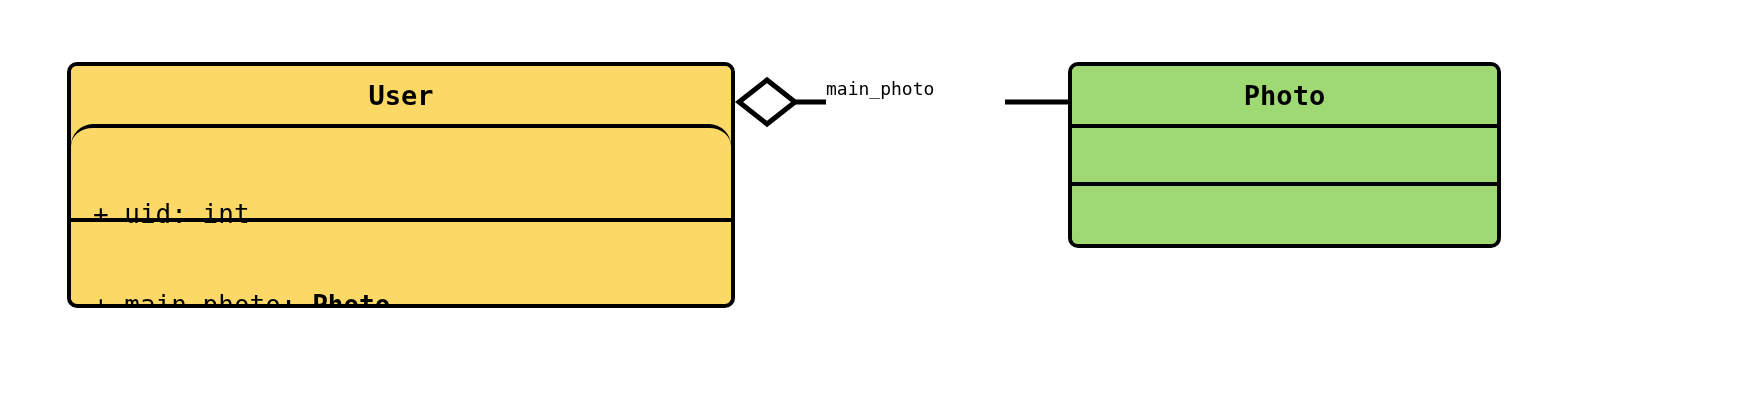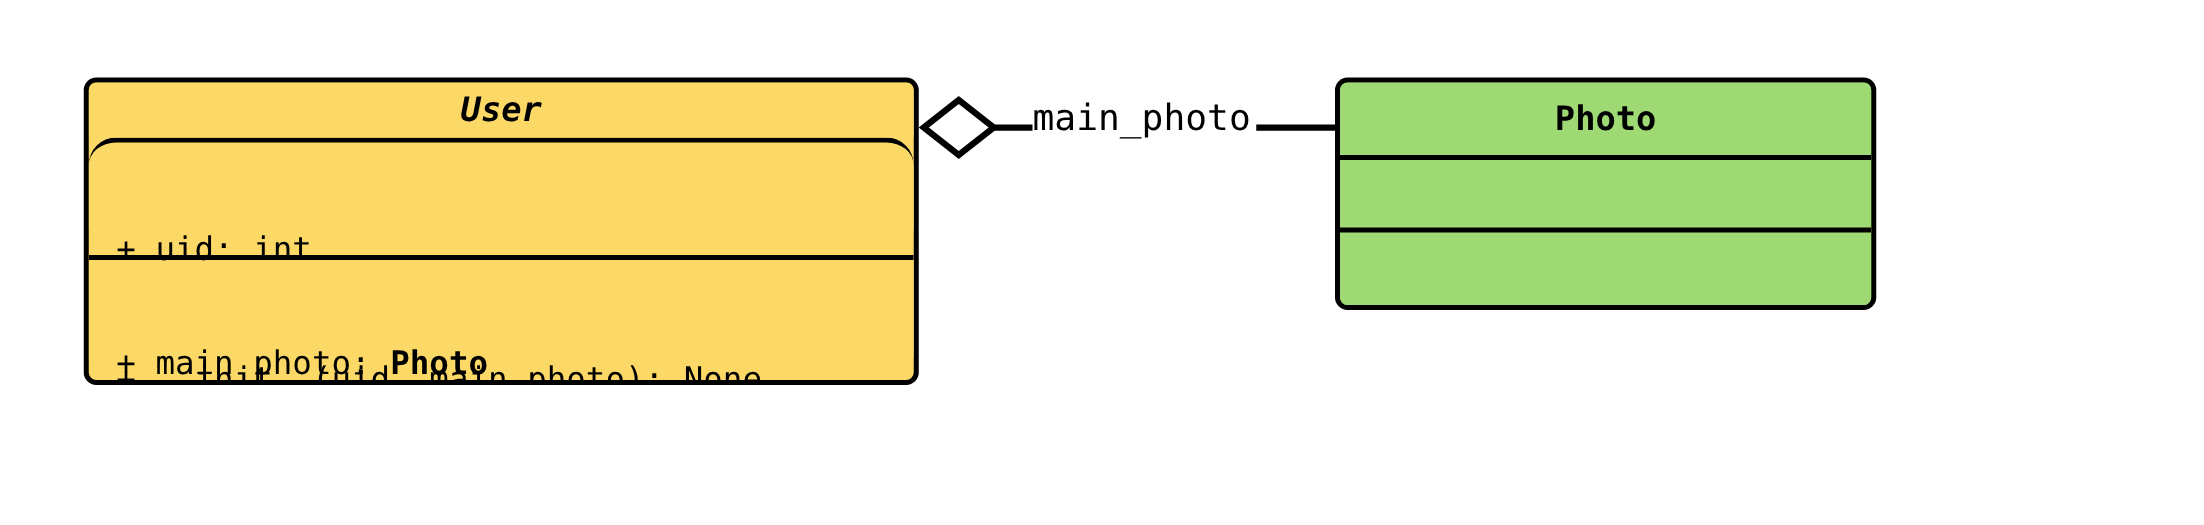--- a/index.html
+++ b/index.html
@@ -72,21 +72,21 @@
   }
 
   
   #class-user {
     left: 67px;
     top: 62px;
     width: 668px;
     height: 246px;
     background: #fcd966;
   }
-  #class-user .class-title { height: 44px; font-style: italic; }
+  #class-user .class-title { height: 58px; }
   #class-user .compartment-attributes { height: 94px; border-radius: 22px; }
   #class-user .compartment-methods { height: 82px; }
   #class-user .compartment-methods .members {
     padding-top: 20px;
   }
 
   
   #class-photo {
     left: 1068px;
     top: 62px;
@@ -108,21 +108,21 @@
   }
   #association svg {
     display: block;
     overflow: visible;
   }
 
   .assoc-label {
     position: absolute;
     left: 826px;
     top: 80px;
-    font-size: 29px;
+    font-size: 18px;
     color: #000000;
     line-height: 1;
     white-space: pre;
   }
 </style>
 </head>
 <body>
 
 <div id="canvas">
 

